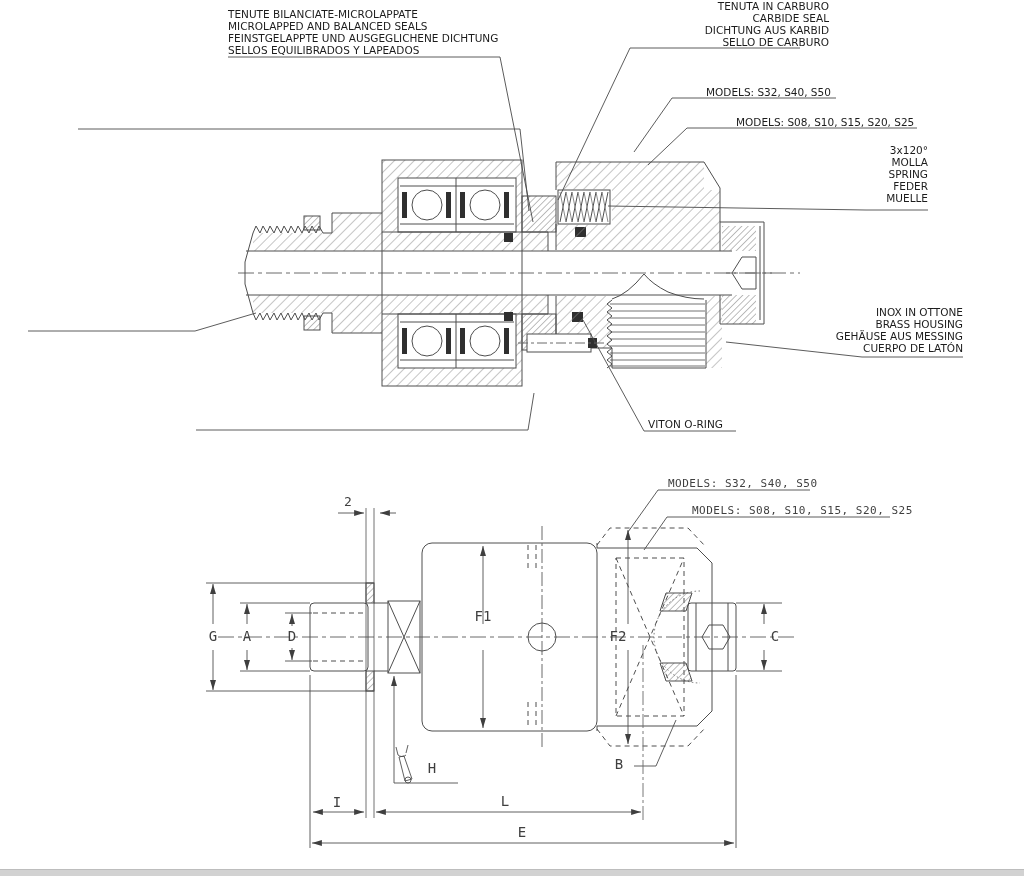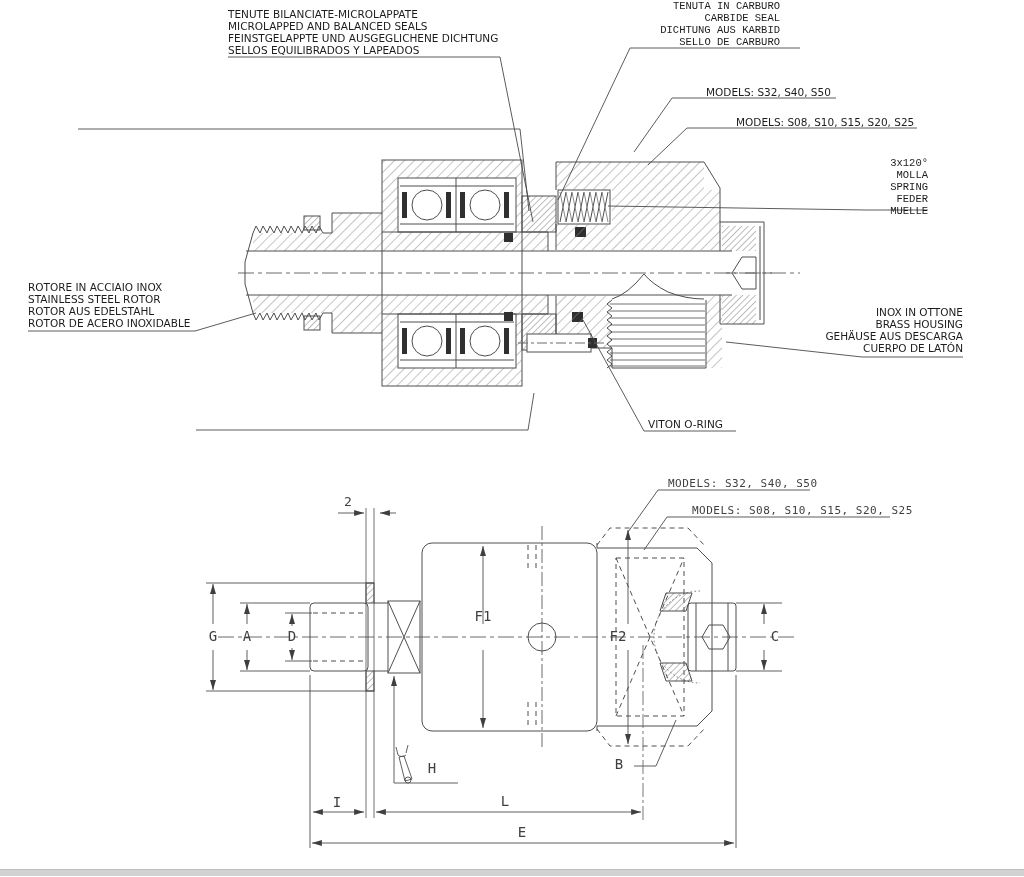--- a/index.html
+++ b/index.html
@@ -274,50 +274,44 @@
   </g>
 </svg>
 
 <div class="lbl" style="left:228px;top:8px;">
   <div>TENUTE BILANCIATE-MICROLAPPATE</div>
   <div>MICROLAPPED AND BALANCED SEALS</div>
   <div>FEINSTGELAPPTE UND AUSGEGLICHENE DICHTUNG</div>
   <div>SELLOS EQUILIBRADOS Y LAPEADOS</div>
 </div>
 
-<div class="lbl r" style="left:540px;top:0px;width:240px;font-family:Liberation Mono, monospace;">
+<div class="lbl r" style="left:589px;top:0px;width:240px;">
   <div>TENUTA IN CARBURO</div>
   <div>CARBIDE SEAL</div>
   <div>DICHTUNG AUS KARBID</div>
   <div>SELLO DE CARBURO</div>
 </div>
 
 
 <div class="lbl" style="left:706px;top:86px;">MODELS: S32, S40, S50</div>
 <div class="lbl" style="left:736px;top:116px;">MODELS: S08, S10, S15, S20, S25</div>
 
-<div class="lbl r" style="left:798px;top:157px;width:130px;font-family:Liberation Mono, monospace;">
+<div class="lbl r" style="left:798px;top:144px;width:130px;">
   <div>3x120°</div>
   <div>MOLLA</div>
   <div>SPRING</div>
   <div>FEDER</div>
   <div>MUELLE</div>
 </div>
 
-<div class="lbl" style="left:28px;top:281px;">
-  <div>ROTORE IN ACCIAIO INOX</div>
-  <div>STAINLESS STEEL ROTOR</div>
-  <div>ROTOR AUS EDELSTAHL</div>
-  <div>ROTOR DE ACERO INOXIDABLE</div>
-</div>
 
 <div class="lbl r" style="left:763px;top:306px;width:200px;">
   <div>INOX IN OTTONE</div>
   <div>BRASS HOUSING</div>
-  <div>GEHÄUSE AUS DESCARGA</div>
+  <div>GEHÄUSE AUS MESSING</div>
   <div>CUERPO DE LATÓN</div>
 </div>
 
 
 <div class="lbl" style="left:648px;top:418px;">VITON O-RING</div>
 
 <div class="cad models" style="left:668px;top:477px;">MODELS: S32, S40, S50</div>
 <div class="cad models" style="left:692px;top:504px;">MODELS: S08, S10, S15, S20, S25</div>
 
 <div class="cad dim" style="left:340px;top:494px;width:16px;font-size:13px;">2</div>

